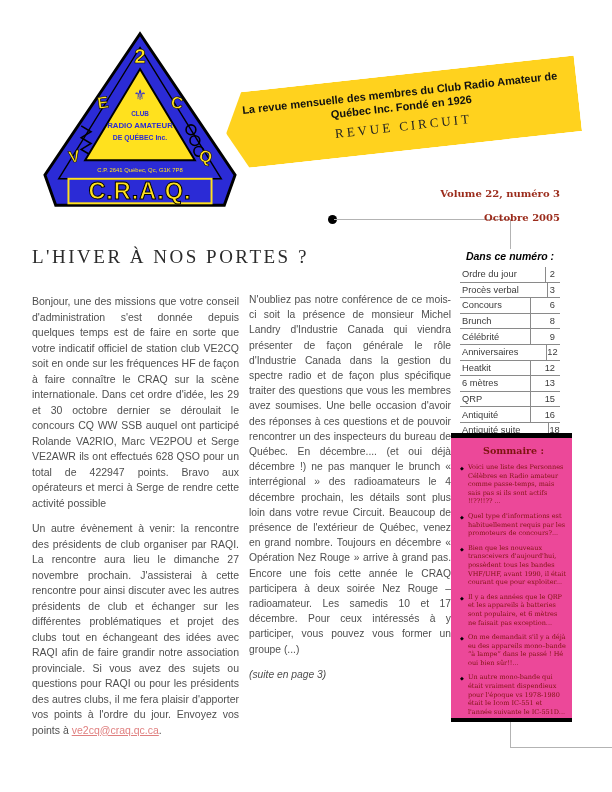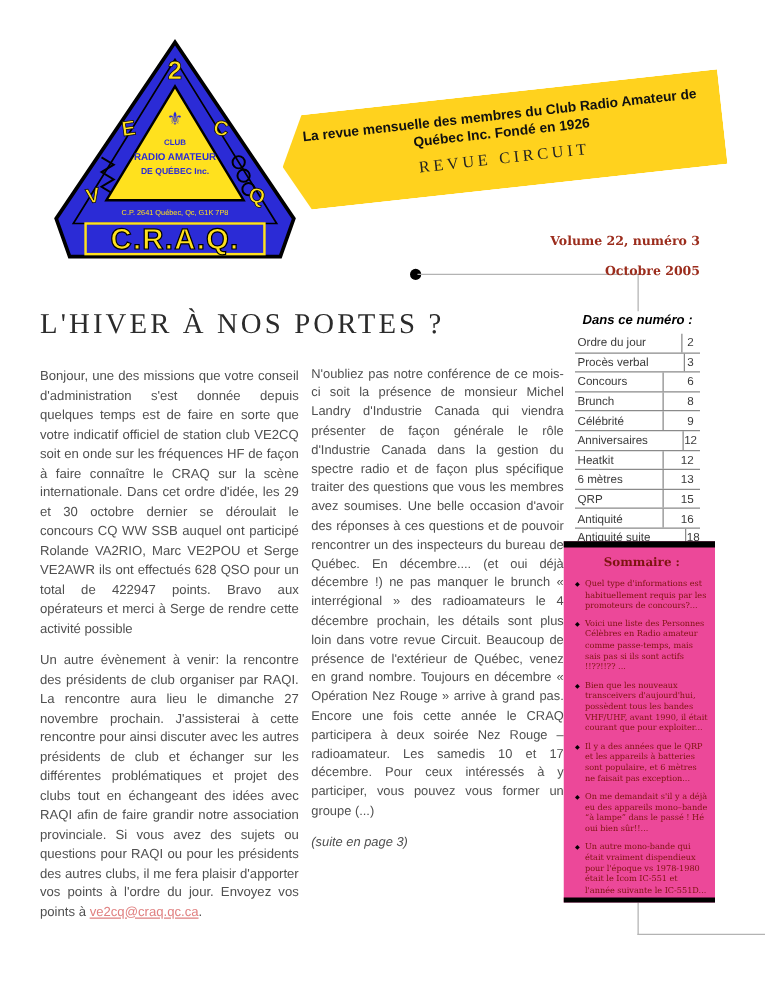--- a/index.html
+++ b/index.html
@@ -22,21 +22,21 @@
   #volume-block{position:absolute;right:52px;top:182px;text-align:right;
                 font-family:"DejaVu Serif",serif;font-weight:bold;font-size:10px;
                 color:#9b2c1c;line-height:24px;z-index:2;}
 
   
   .hline,.vline{position:absolute;background:#b3b3b3;}
   #dot{position:absolute;left:328px;top:215px;width:9px;height:9px;border-radius:50%;background:#000;}
 
   
   #article-title{position:absolute;left:32px;top:246px;font-family:"Liberation Serif",serif;
-                 font-size:23px;letter-spacing:2.5px;color:#2b2b2b;white-space:nowrap;}
+                 font-size:19px;letter-spacing:2.5px;color:#2b2b2b;white-space:nowrap;}
   .col{position:absolute;text-align:justify;color:#4f4f4f;}
   #col1{left:32px;top:294px;width:207px;font-size:10.5px;line-height:15.5px;}
   #col2{left:249px;top:292px;width:202px;font-size:10.3px;line-height:15.2px;}
   .col p{margin:0 0 10px 0;}
   a.email{color:#e08080;text-decoration:underline;cursor:pointer;}
   .continuation{font-style:italic;color:#4f4f4f;}
 
   
   #toc{position:absolute;left:460px;top:250px;width:100px;z-index:2;}
   #toc-title{font-size:10.5px;font-weight:bold;font-style:italic;color:#000;
@@ -160,25 +160,25 @@
     <div class="toc-row">
       <span class="toc-label">Antiquité suite</span>
       <span class="toc-page">18</span>
     </div>
   </div>
 
   <div id="sommaire">
     <div id="sommaire-title">Sommaire :</div>
     <div class="som-item">
       <span class="som-bullet">◆</span>
-      <span>Quel type d'informations est habituellement requis par les promoteurs de concours?...</span>
+      <span>Voici une liste des Personnes Célèbres en Radio amateur comme passe-temps, mais sais pas si ils sont actifs !!??!!?? ...</span>
     </div>
     <div class="som-item">
       <span class="som-bullet">◆</span>
-      <span>Voici une liste des Personnes Célèbres en Radio amateur comme passe-temps, mais sais pas si ils sont actifs !!??!!?? ...</span>
+      <span>Quel type d'informations est habituellement requis par les promoteurs de concours?...</span>
     </div>
     <div class="som-item">
       <span class="som-bullet">◆</span>
       <span>Bien que les nouveaux transceivers d'aujourd'hui, possèdent tous les bandes VHF/UHF, avant 1990, il était courant que pour exploiter...</span>
     </div>
     <div class="som-item">
       <span class="som-bullet">◆</span>
       <span>Il y a des années que le QRP et les appareils à batteries sont populaire, et 6 mètres ne faisait pas exception...</span>
     </div>
     <div class="som-item">

